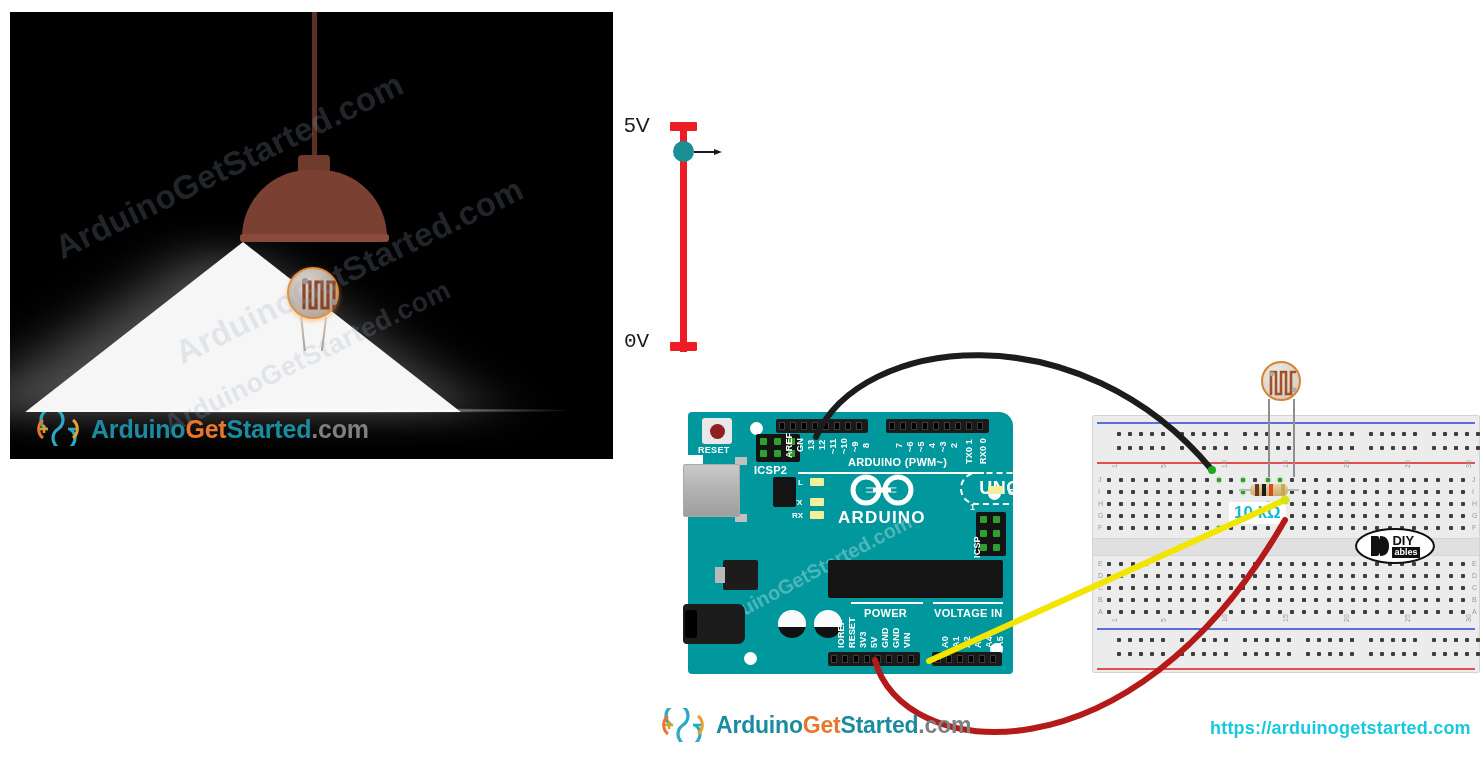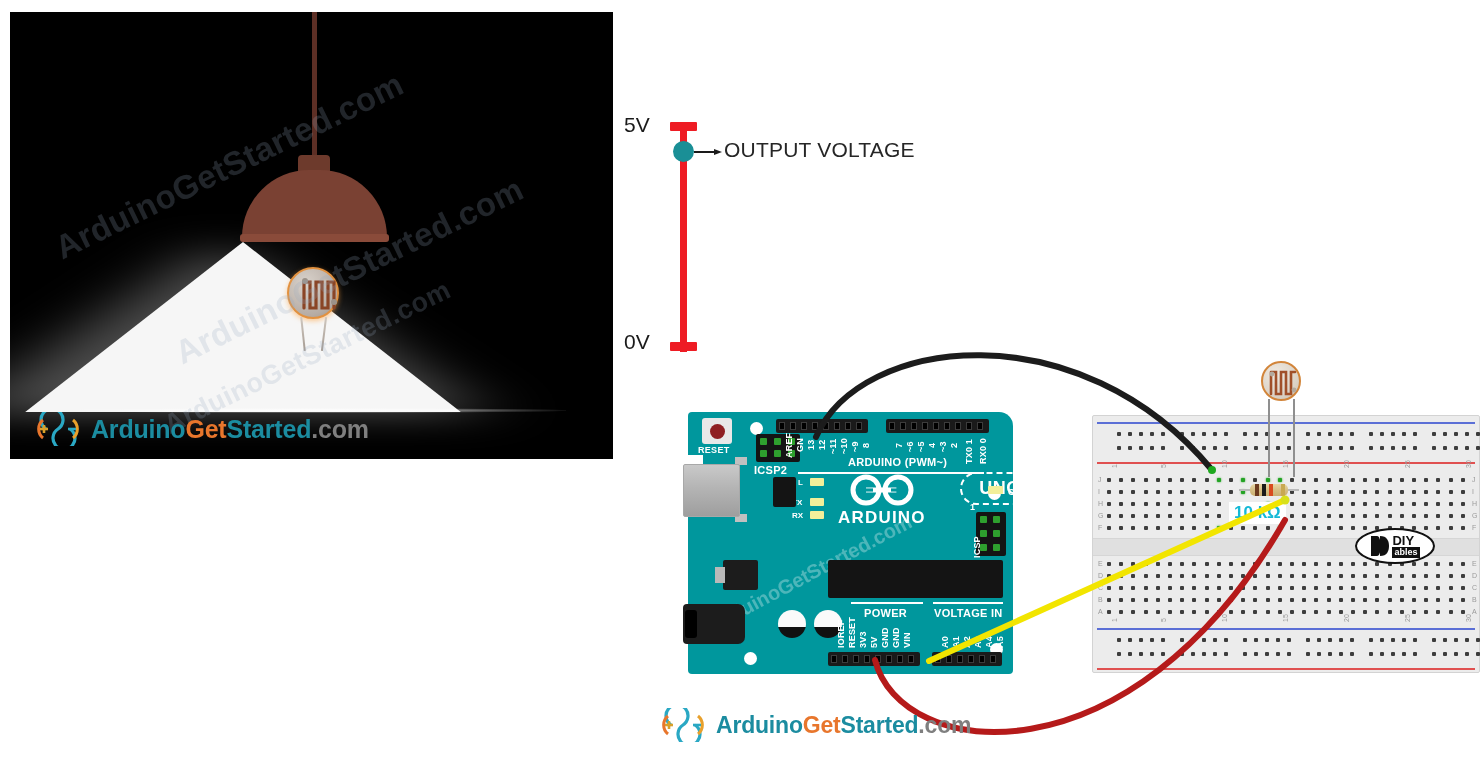--- a/index.html
+++ b/index.html
@@ -98,21 +98,21 @@
   #photo-logo .ags-text { font-size:25px; }
 
   
   #voltage-scale { position:absolute; left:624px; top:108px; width:270px; height:250px; }
   .v-bar { position:absolute; left:56px; top:18px; width:7px; height:226px; background:#ee1c24; }
   .v-cap { position:absolute; left:46px; width:27px; height:9px; background:#ee1c24; border-radius:1px; }
   .v-cap.top { top:14px; }
   .v-cap.bot { top:234px; }
   .v-label { position:absolute; font-size:21px; color:#1a1a1a; font-weight:400; }
   .v-label.top { left:0px; top:5px; }
-  .v-label.bot { left:0px; top:222px; }
+  .v-label.bot { left:0px; top:222px;font-family:Liberation Mono, monospace; }
   .v-dot {
     position:absolute; left:49px; top:33px; width:21px; height:21px;
     border-radius:50%; background:#1a8f96;
   }
   .v-arrow { position:absolute; left:70px; top:41px; width:28px; height:6px; }
   .v-out-text {
     position:absolute; left:100px; top:30px; font-size:21px;
     color:#262626; white-space:nowrap; letter-spacing:0.2px;
   }
 
@@ -315,21 +315,20 @@
     <div class="v-label top">5V</div>
     <div class="v-label bot">0V</div>
     <div class="v-cap top" style="background: rgb(238, 28, 36);"></div>
     <div class="v-bar" style="background: rgb(238, 28, 36);"></div>
     <div class="v-cap bot" style="background: rgb(238, 28, 36);"></div>
     <div class="v-dot" style="background: rgb(26, 143, 150);"></div>
     <svg class="v-arrow" viewBox="0 0 28 6">
       <line x1="0" y1="3" x2="20" y2="3" stroke="#1a1a1a" stroke-width="2"></line>
       <polygon points="20,0 28,3 20,6" fill="#1a1a1a"></polygon>
     </svg>
-    <div class="v-out-text">OUTPUT VOLTAGE</div>
   </div>
 
   <div id="arduino">
     <div class="pcb" style="background: rgb(0, 151, 157);">
       <div class="board-wm">ArduinoGetStarted.com</div>
 
       <div class="mount-hole" style="left:62px; top:10px;"></div>
       <div class="mount-hole" style="left:300px; top:75px;"></div>
       <div class="mount-hole" style="left:56px; top:240px;"></div>
       <div class="mount-hole" style="left:302px; top:231px;"></div>
@@ -1005,13 +1004,14 @@
       <path d="M43 8 A11.5 11.5 0 0 1 43 26" stroke="#e8a02c" stroke-width="3" fill="none"></path>
       <line x1="10" y1="17" x2="18" y2="17" stroke="#d9a029" stroke-width="2.6"></line>
       <line x1="14" y1="13" x2="14" y2="21" stroke="#d9a029" stroke-width="2.6"></line>
       <line x1="38" y1="17" x2="46" y2="17" stroke="#2aa8c4" stroke-width="2.6"></line>
     </svg>
     <div class="ags-text">
       <span class="c-teal">Arduino</span><span class="c-orange">Get</span><span class="c-teal">Started</span><span class="c-gray">.com</span>
     </div>
   </div>
 
+  <div id="site-url" style="color: rgb(24, 200, 222);">https://arduinogetstarted.com</div>
 </div>
 
 </body></html>

